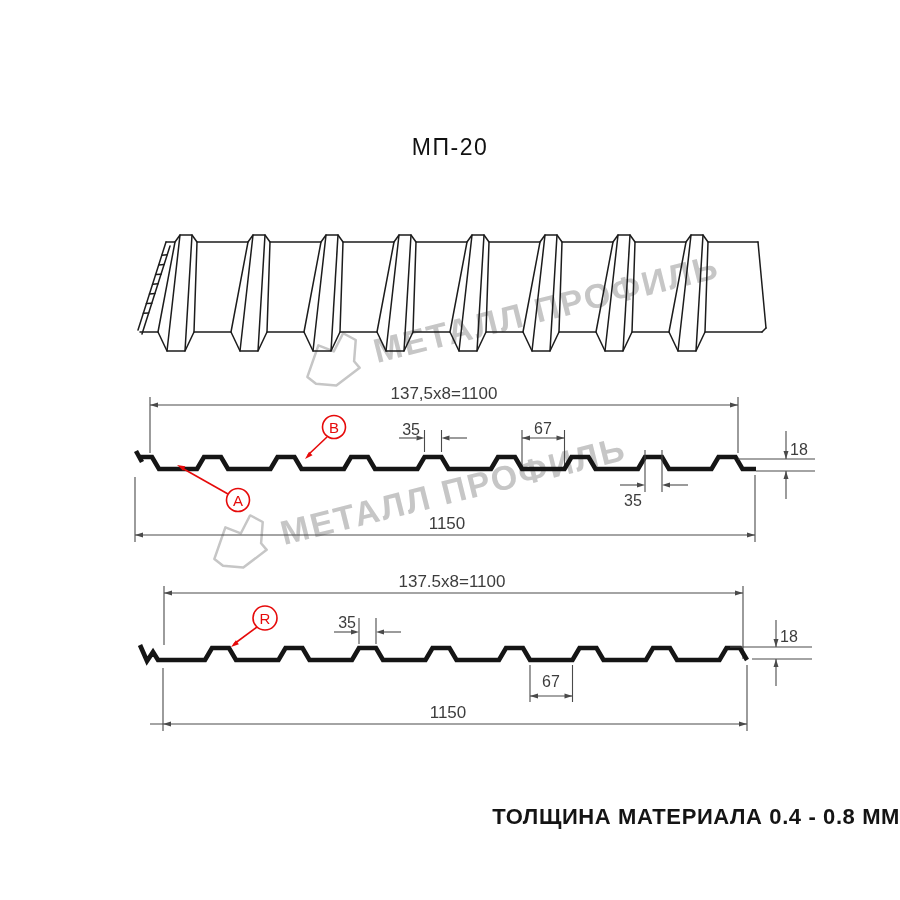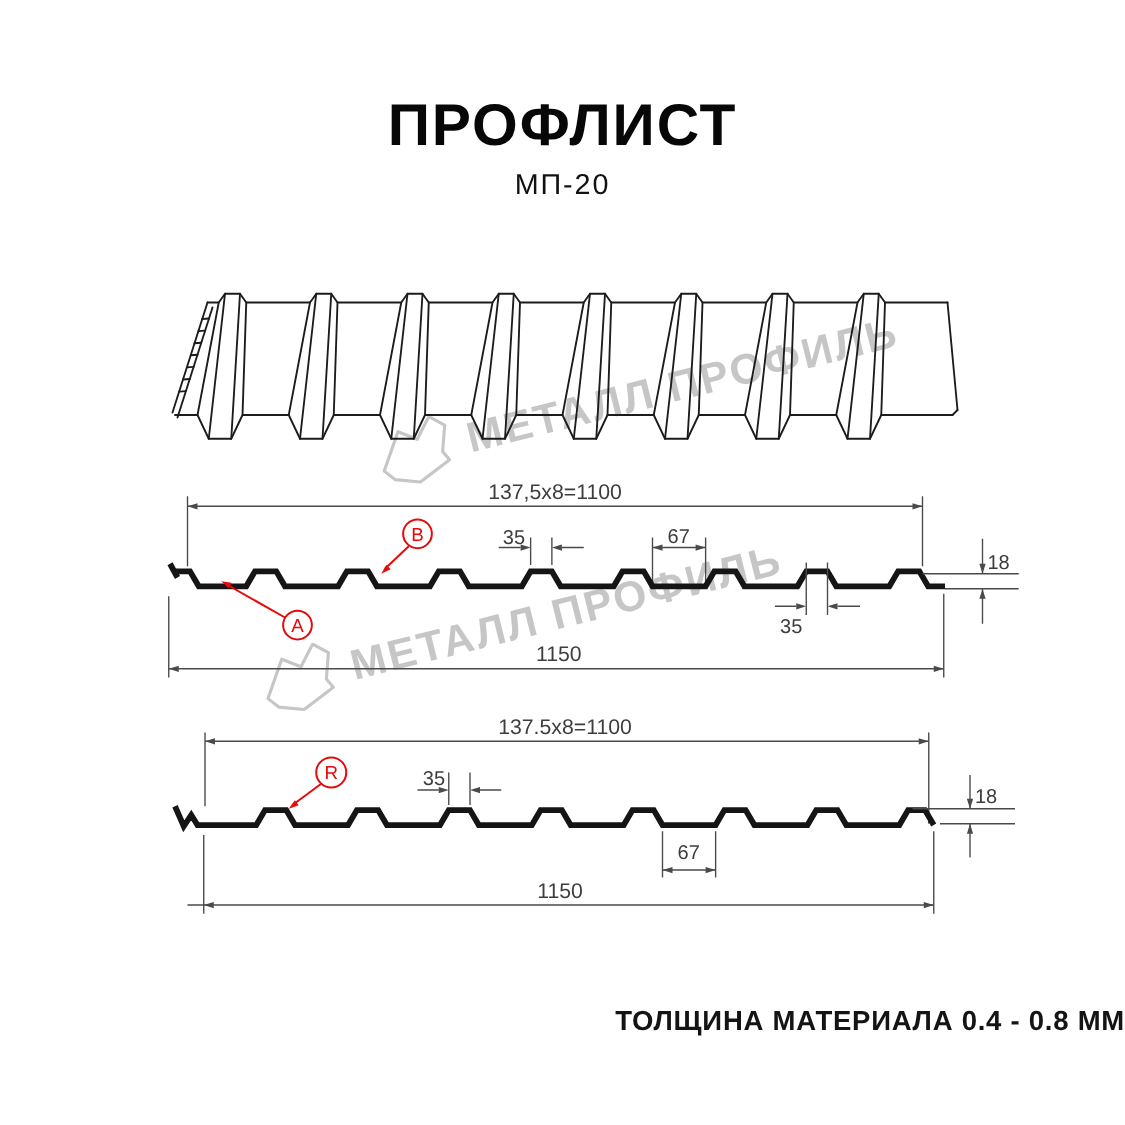--- a/index.html
+++ b/index.html
@@ -25,21 +25,20 @@
   .red{stroke:#e60a0a;stroke-width:1.6;fill:none;}
   .redfill{fill:#e60a0a;stroke:none;}
   .arr{fill:#4a4a4a;stroke:none;}
   .d3{stroke:#1c1c1c;stroke-width:1.5;fill:none;stroke-linecap:round;stroke-linejoin:round;}
 </style>
 </head>
 <body>
 
 <div class="page">
 
-  <div class="title">ПРОФЛИСТ</div>
   <div class="subtitle">МП-20</div>
 
   <div class="wm" style="left:296px;top:344px;">
     <svg width="62" height="52" viewBox="0 0 64 54">
       <path d="M3,36 L22,7 L36,17 L50,1 L61,11 L54,32 L58,40 L30,52 L10,45 Z" fill="none" stroke="#c6c6c6" stroke-width="2.6" stroke-linejoin="round"></path>
     </svg>
     <span>МЕТАЛЛ ПРОФИЛЬ</span>
   </div>
 
   <div class="wm" style="left:203px;top:526px;">

